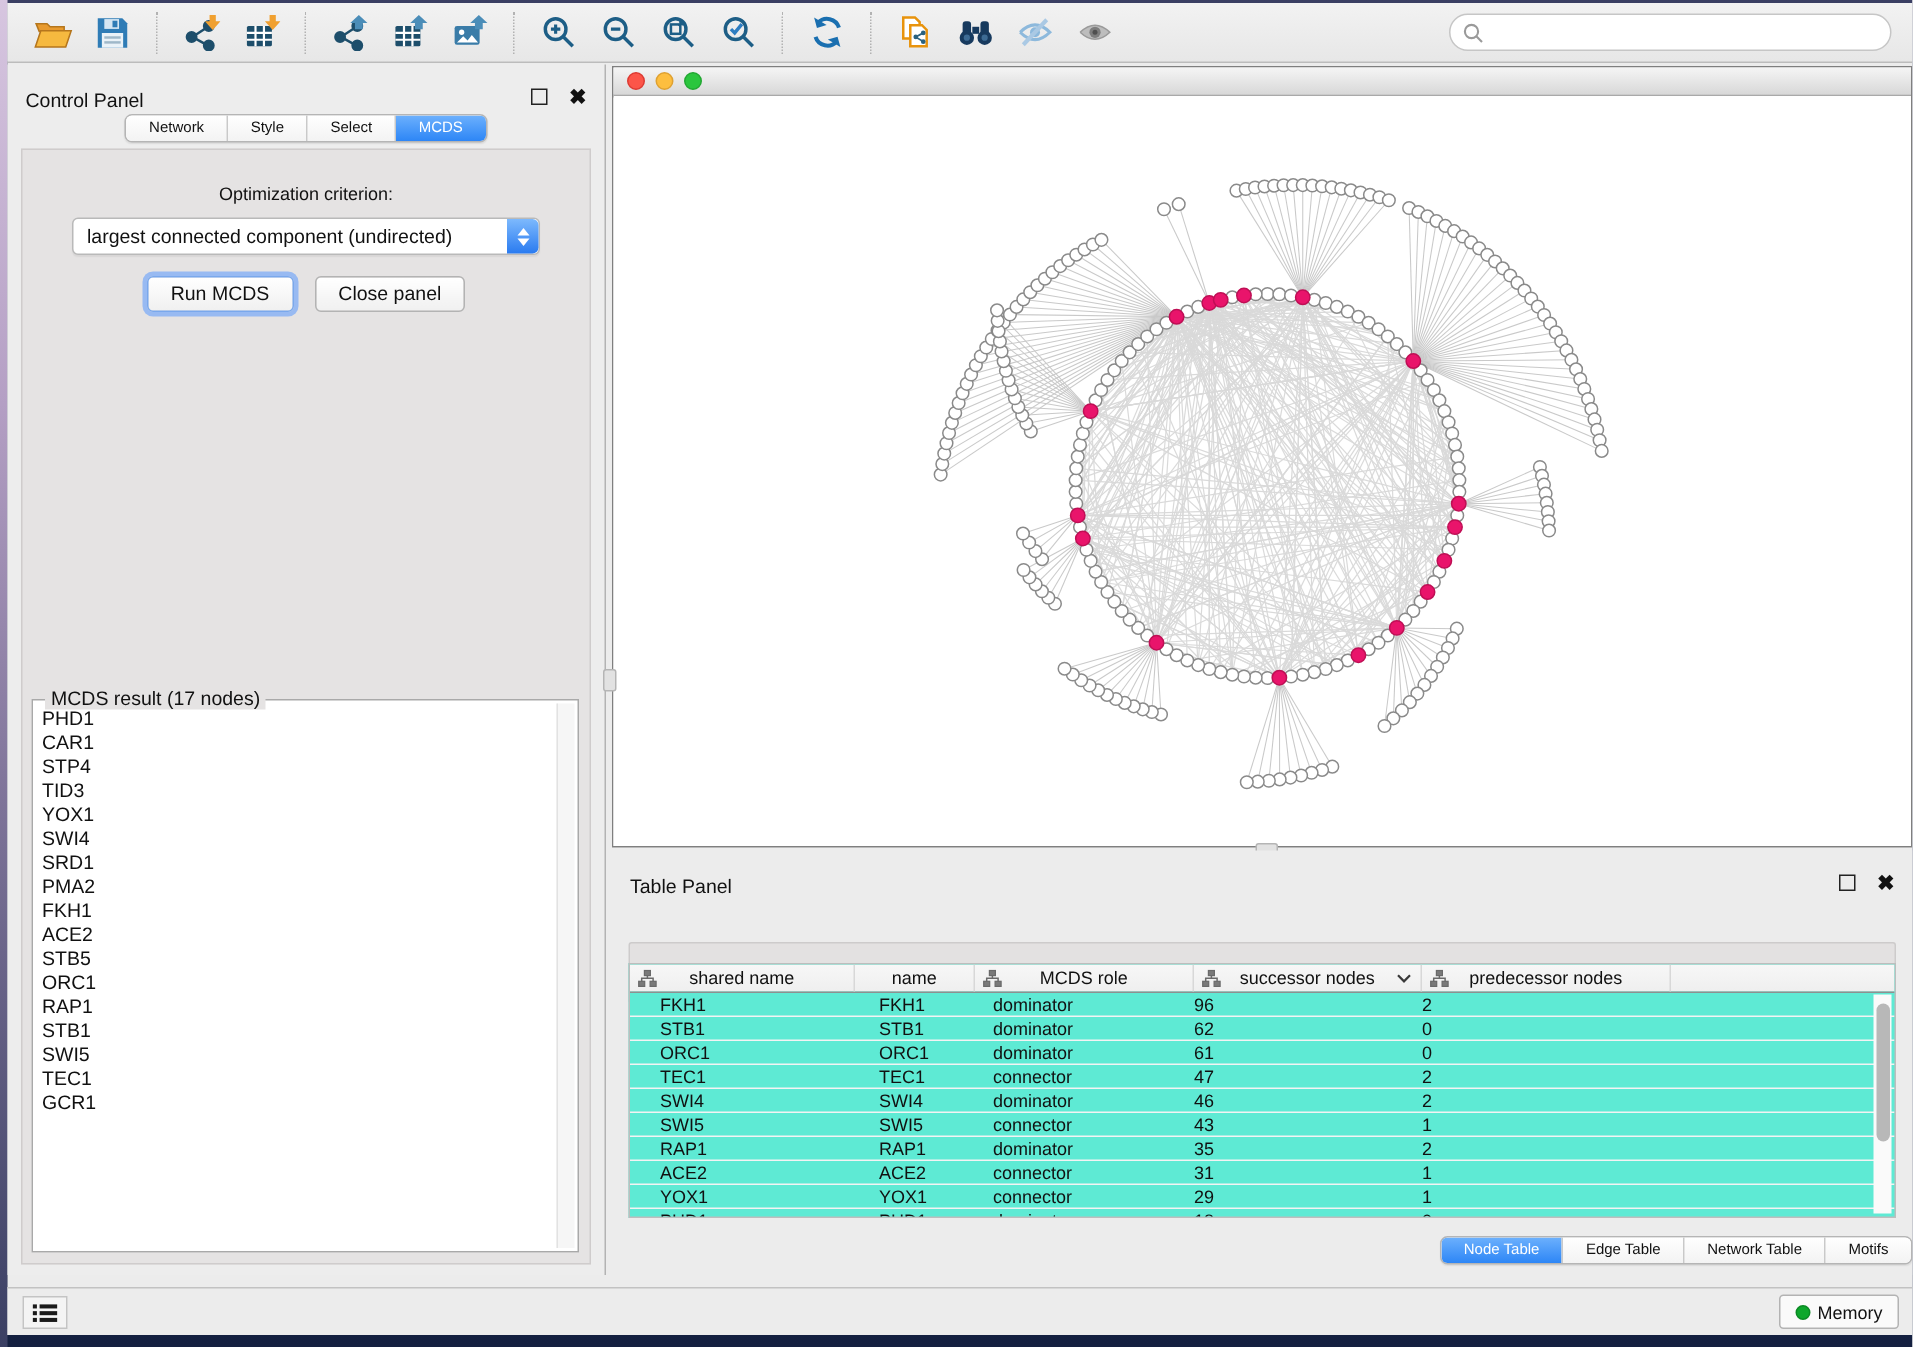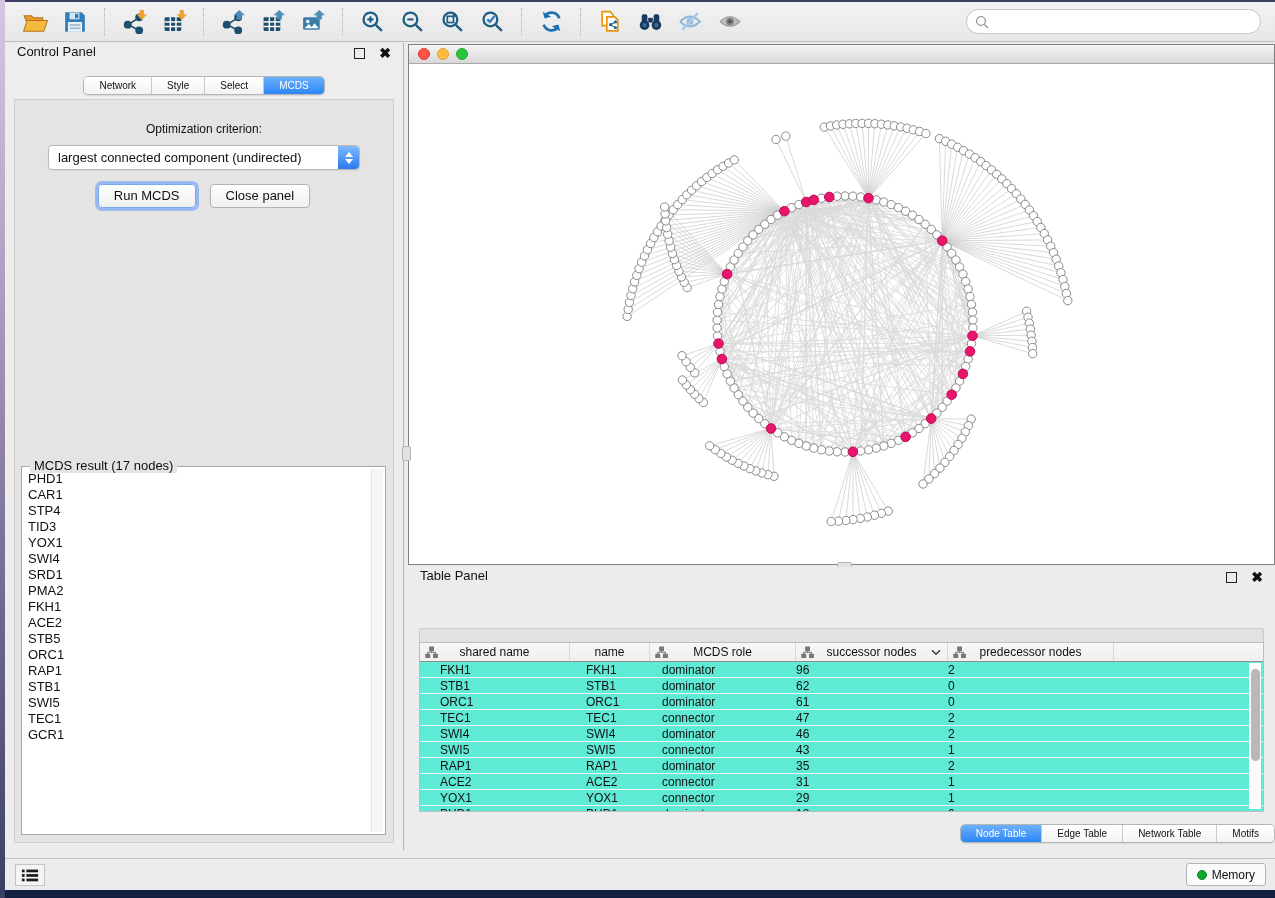--- a/index.html
+++ b/index.html
@@ -20,21 +20,21 @@
     border-radius:4px; cursor:default; }
   .tb-sep { width:1px; height:28px; margin:0 9px; border-left:1px dotted #b2b2b2; }
   .tb-spacer { flex:1; }
   .searchbox { width:295px; height:25px; background:#fff; border:1px solid #c6c6c6; border-radius:13px;
     display:flex; align-items:center; padding-left:8px; margin-right:4px; }
   .searchbox input { border:none; outline:none; flex:1; font-size:12px; background:transparent; height:20px; }
 
   
   .control-panel { position:absolute; left:0; top:41px; width:399px; bottom:40px; background:#ededed;
     border-right:1px solid #b3b3b3; }
-  .panel-header { position:absolute; left:0; top:0; right:0; height:26px; display:flex; align-items:flex-end;
+  .panel-header { position:absolute; left:0; top:0; right:0; height:26px; display:flex; align-items:flex-start;
     padding:16px 12px; font-size:13px; color:#111;gap:43px; }
   .panel-header .ph-btns { margin-left:auto; display:flex; gap:14px; align-items:center; }
   .float-btn { width:11px; height:11px; border:1.6px solid #222; background:transparent; }
   .close-btn { font-size:14px; font-weight:bold; color:#111; line-height:11px; }
 
   .seg-tabs { position:absolute; top:33px; left:0; right:0; display:flex; justify-content:center; }
   .seg-group { display:inline-flex; border-radius:5px; overflow:hidden; border:1px solid #b5b5b5;
     background:#fff; box-shadow:0 1px 1px rgba(0,0,0,0.08); }
   .seg-tab { padding:3px 15px; font-size:10px; color:#111; background:linear-gradient(#ffffff,#f3f3f3);
     border-left:1px solid #c9c9c9; }

